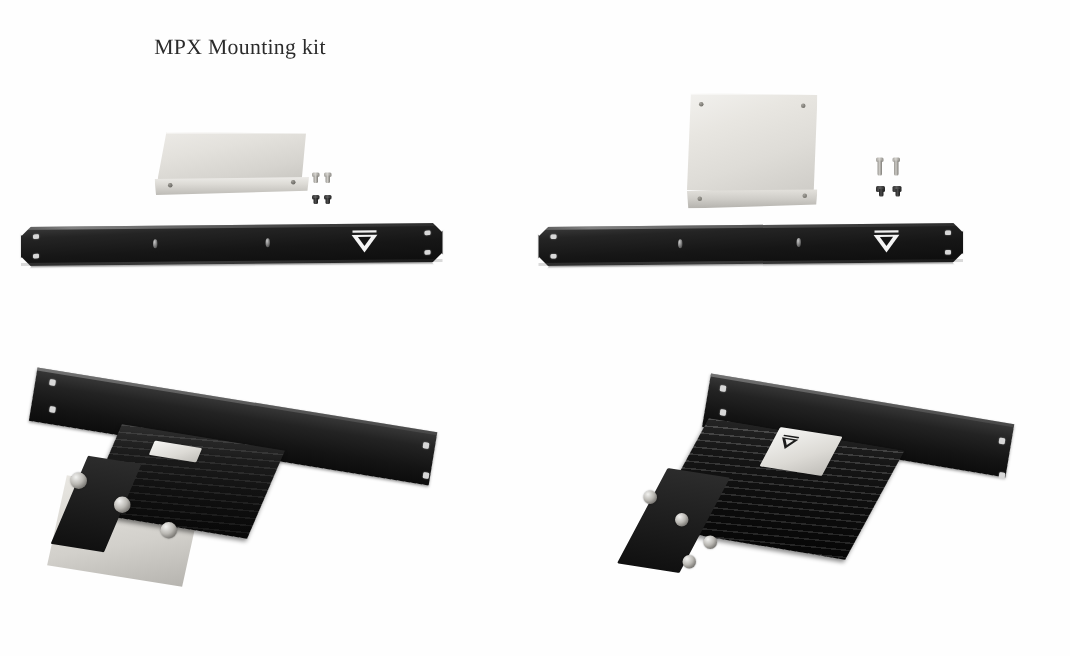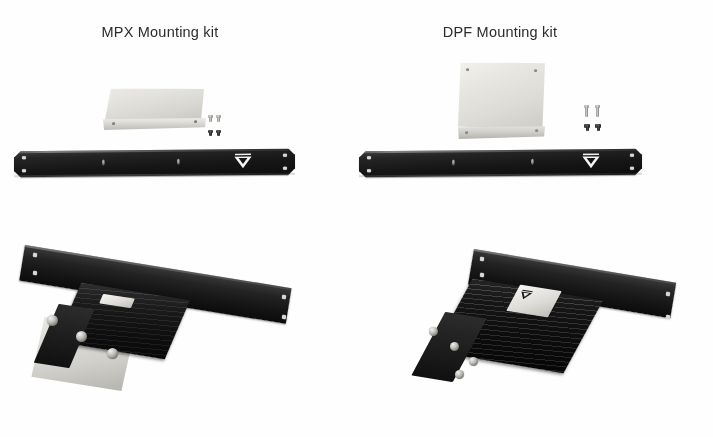--- a/index.html
+++ b/index.html
@@ -27,21 +27,21 @@
     position: absolute;
     top: 24px;
     font-size: 14.5px;
     font-weight: 400;
     color: #2b2b2b;
     letter-spacing: 0.2px;
     text-align: center;
     white-space: nowrap;
     user-select: none;
   }
-  #title-mpx { left: 60px; width: 200px; }
+  #title-mpx { left: 60px; width: 200px; font-family: Liberation Serif, serif; }
   #title-dpf { left: 400px; width: 200px; }
 
   
   .panel { position: absolute; }
 
   
   .rail-flat {
     position: absolute;
     background: linear-gradient(178deg, #3c3c3c 0%, #242424 22%, #161616 58%, #0d0d0d 100%);
     border-radius: 1px;
@@ -221,21 +221,20 @@
     position: absolute;
     background: linear-gradient(160deg, #e9e7e2, #d2d0cb 60%, #b6b4af);
   }
 </style>
 </head>
 <body>
 
 <div class="page">
 
   <div id="title-mpx" class="title">MPX Mounting kit</div>
-  <div id="title-dpf" class="title">DPF Mounting kit</div>
 
   <div class="panel" style="left:0;top:60px;width:330px;height:135px;">
 
     <div class="mpx-bracket" style="left:103px;top:28px;">
       <div class="face"></div>
       <div class="lip">
         <div class="lip-hole" style="left:9px;top:5px;"></div>
         <div class="lip-hole" style="left:91px;top:3px;"></div>
       </div>
     </div>

